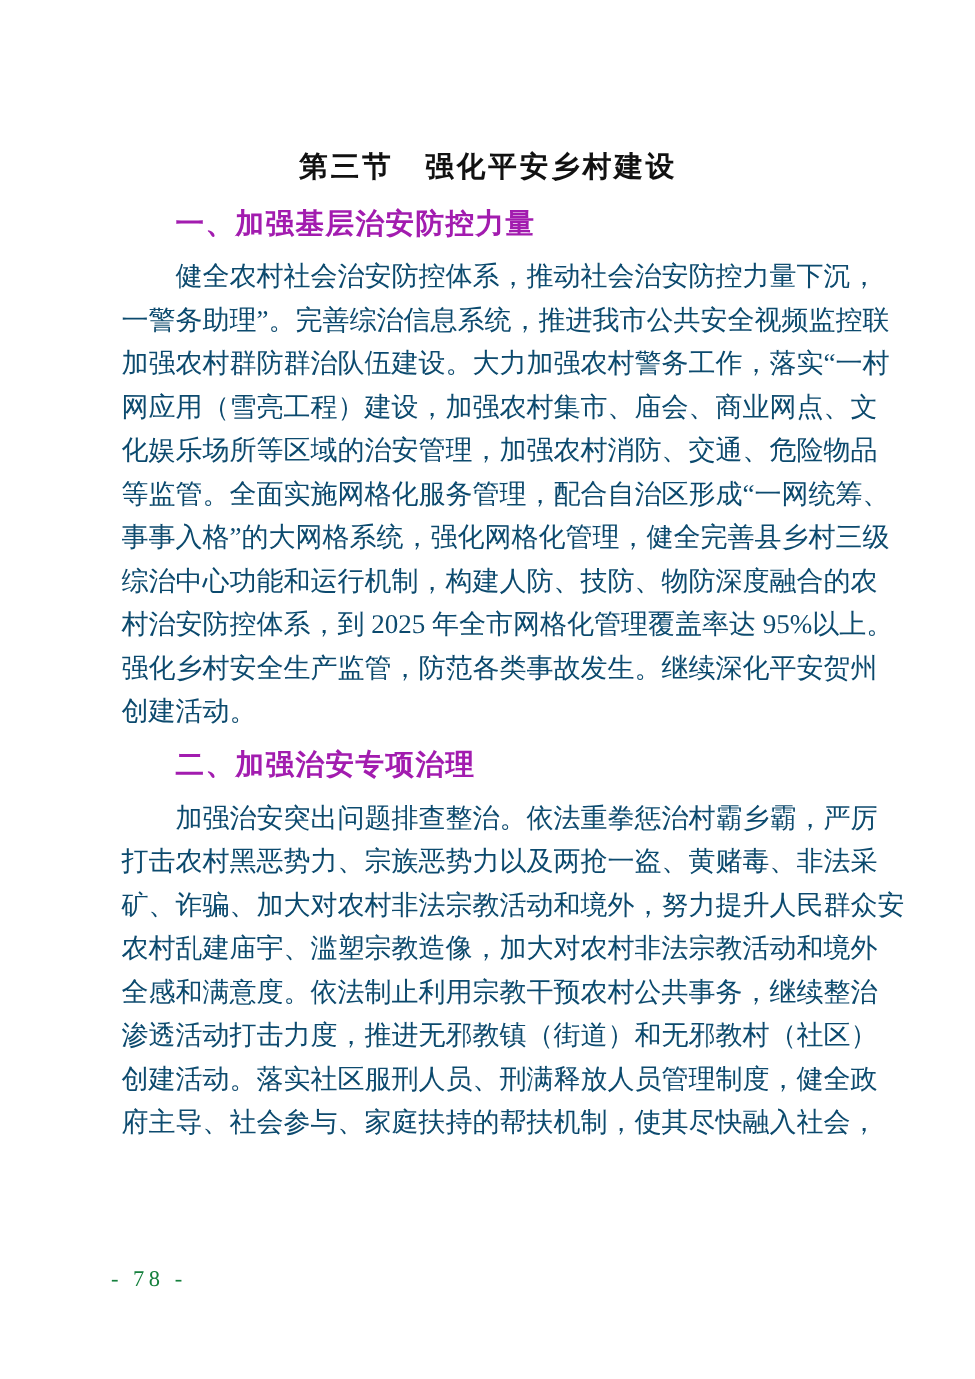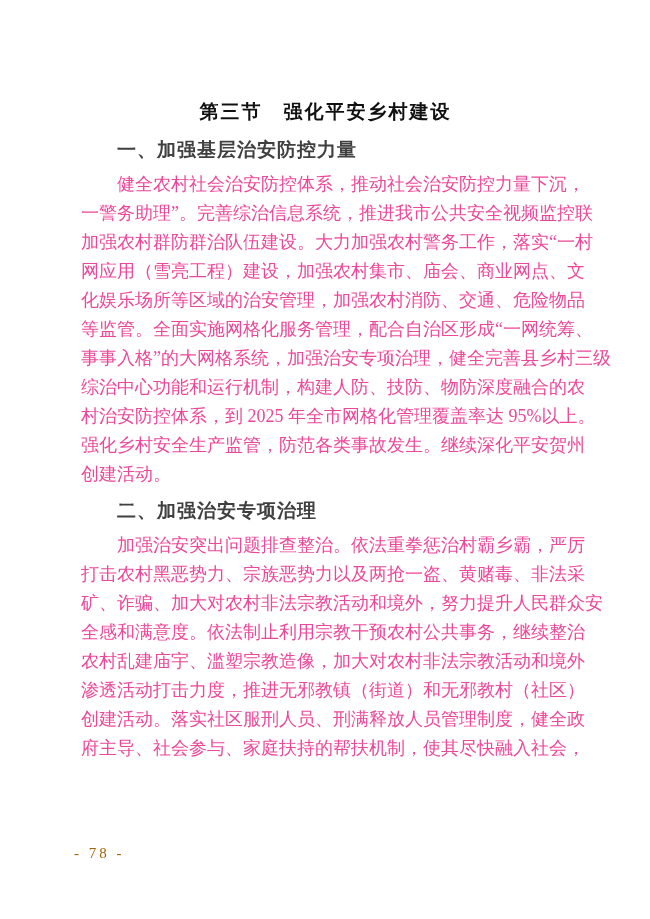--- a/index.html
+++ b/index.html
@@ -32,73 +32,73 @@
     color: #111111;
   }
   .subsection-heading {
     margin: 9px 0 7px 0;
     padding-left: 36px;
     font-family: "Liberation Sans", "DejaVu Sans", sans-serif;
     font-weight: bold;
     font-size: 19px;
     line-height: 26px;
     letter-spacing: 1px;
-    color: #404040;
+    color: #a21caf;
   }
   .body-line {
     font-family: "Liberation Serif", "DejaVu Serif", serif;
     font-size: 18px;
     line-height: 29px;
     height: 29px;
     white-space: nowrap;
     text-align: justify;
     text-align-last: justify;
-    color: #ec4899;
+    color: #0c4a6e;
   }
   .body-line.indent {
     padding-left: 36px;
   }
   .body-line.no-justify {
     text-align: center;
     text-align-last: left;
   }
   .page-number {
     position: absolute;
     left: 74px;
     top: 845px;
     font-family: "Liberation Serif", "DejaVu Serif", serif;
     font-size: 15px;
     letter-spacing: 3px;
-    color: #a16207;
+    color: #15803d;
   }
 </style>
 </head>
 <body>
 
 <div class="page">
   <div class="content">
     <h1 class="section-title">第三节　强化平安乡村建设</h1>
     <div id="sections">
         <div class="subsection-heading">一、加强基层治安防控力量</div>
         <div class="body-line indent">健全农村社会治安防控体系，推动社会治安防控力量下沉，</div>
         <div class="body-line">一警务助理”。完善综治信息系统，推进我市公共安全视频监控联</div>
         <div class="body-line">加强农村群防群治队伍建设。大力加强农村警务工作，落实“一村</div>
         <div class="body-line">网应用（雪亮工程）建设，加强农村集市、庙会、商业网点、文</div>
         <div class="body-line">化娱乐场所等区域的治安管理，加强农村消防、交通、危险物品</div>
         <div class="body-line">等监管。全面实施网格化服务管理，配合自治区形成“一网统筹、</div>
-        <div class="body-line">事事入格”的大网格系统，加强治安专项治理，健全完善县乡村三级</div>
+        <div class="body-line">事事入格”的大网格系统，强化网格化管理，健全完善县乡村三级</div>
         <div class="body-line">综治中心功能和运行机制，构建人防、技防、物防深度融合的农</div>
         <div class="body-line">村治安防控体系，到 2025 年全市网格化管理覆盖率达 95%以上。</div>
         <div class="body-line">强化乡村安全生产监管，防范各类事故发生。继续深化平安贺州</div>
         <div class="body-line no-justify">创建活动。</div>
         <div class="subsection-heading">二、加强治安专项治理</div>
         <div class="body-line indent">加强治安突出问题排查整治。依法重拳惩治村霸乡霸，严厉</div>
         <div class="body-line">打击农村黑恶势力、宗族恶势力以及两抢一盗、黄赌毒、非法采</div>
         <div class="body-line">矿、诈骗、加大对农村非法宗教活动和境外，努力提升人民群众安</div>
+        <div class="body-line">农村乱建庙宇、滥塑宗教造像，加大对农村非法宗教活动和境外</div>
         <div class="body-line">全感和满意度。依法制止利用宗教干预农村公共事务，继续整治</div>
-        <div class="body-line">农村乱建庙宇、滥塑宗教造像，加大对农村非法宗教活动和境外</div>
         <div class="body-line">渗透活动打击力度，推进无邪教镇（街道）和无邪教村（社区）</div>
         <div class="body-line">创建活动。落实社区服刑人员、刑满释放人员管理制度，健全政</div>
         <div class="body-line">府主导、社会参与、家庭扶持的帮扶机制，使其尽快融入社会，</div>
       </div>
   </div>
   <div class="page-number">- 78 -</div>
 </div>
 
 </body></html>

